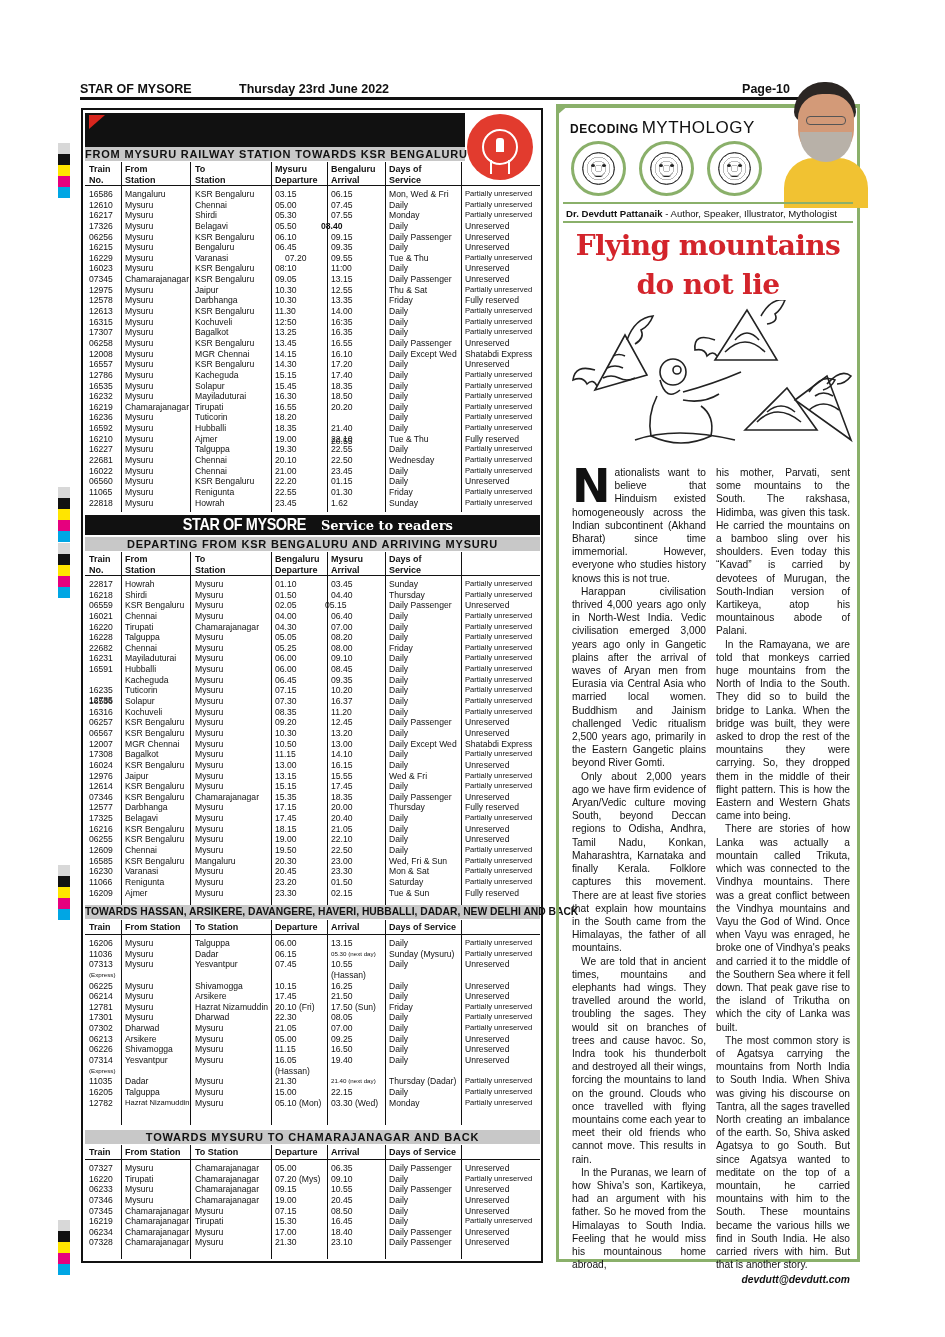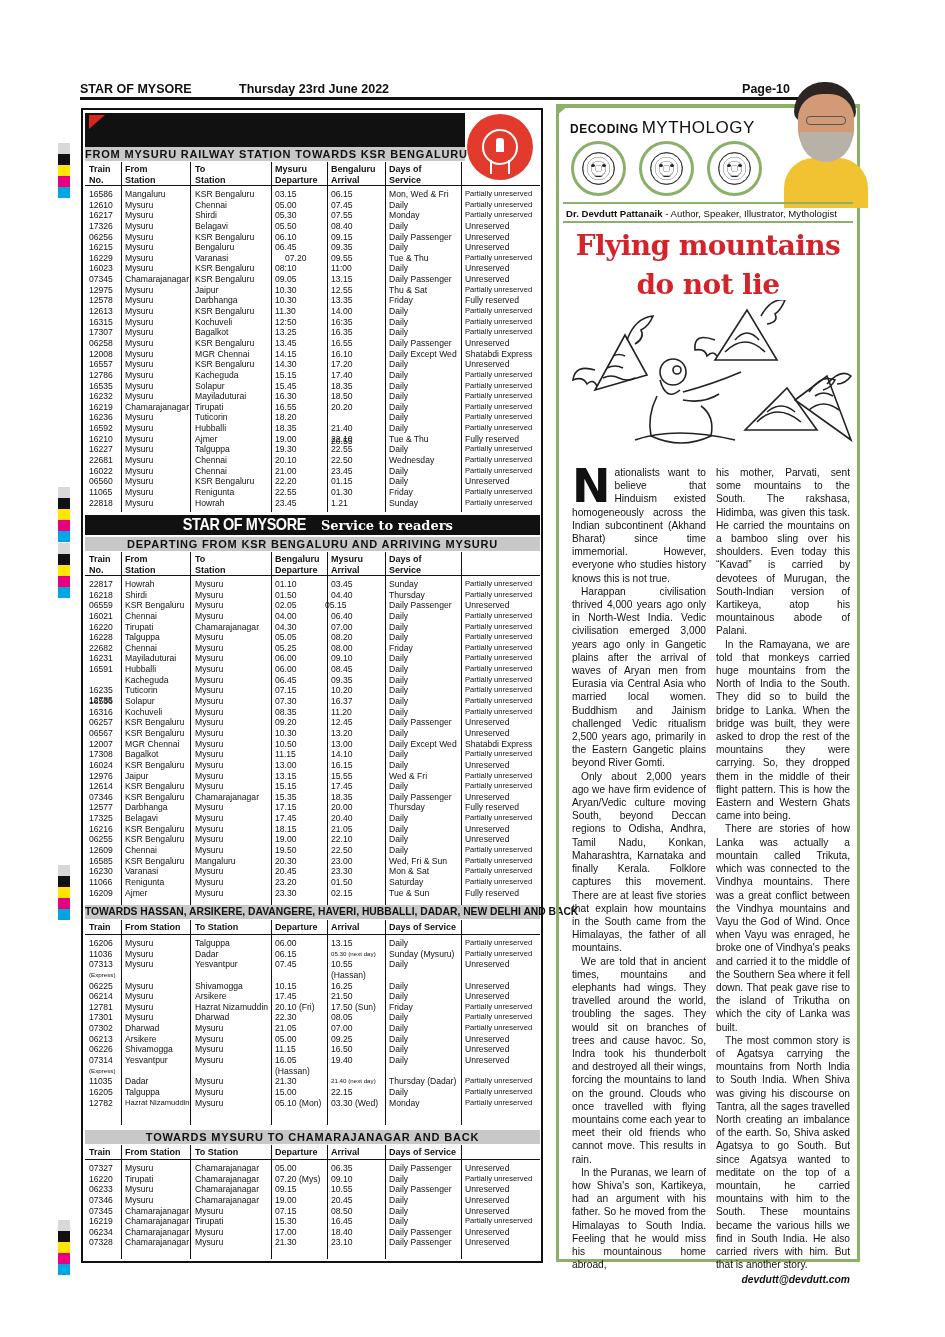--- a/index.html
+++ b/index.html
@@ -174,21 +174,21 @@
         <div class="cell" style="left: 190px;">05.30</div>
         <div class="cell" style="left: 246px;">07.55</div>
         <div class="cell" style="left: 304px;">Monday</div>
         <div class="cell sm" style="left: 380px;">Partially unreserved</div>
       </div>
       <div class="row">
         <div class="cell" style="left: 4px;">17326</div>
         <div class="cell" style="left: 40px;">Mysuru</div>
         <div class="cell" style="left: 110px;">Belagavi</div>
         <div class="cell" style="left: 190px;">05.50</div>
-        <div class="cell" style="left: 246px;">08.40</div>
+        <div class="cell" style="left: 236px; font-weight: bold;">08.40</div>
         <div class="cell" style="left: 304px;">Daily</div>
         <div class="cell" style="left: 380px;">Unreserved</div>
       </div>
       <div class="row">
         <div class="cell" style="left: 4px;">06256</div>
         <div class="cell" style="left: 40px;">Mysuru</div>
         <div class="cell" style="left: 110px;">KSR Bengaluru</div>
         <div class="cell" style="left: 190px;">06.10</div>
         <div class="cell" style="left: 246px;">09.15</div>
         <div class="cell" style="left: 304px;">Daily Passenger</div>
@@ -408,21 +408,21 @@
         <div class="cell" style="left: 190px;">22.55</div>
         <div class="cell" style="left: 246px;">01.30</div>
         <div class="cell" style="left: 304px;">Friday</div>
         <div class="cell sm" style="left: 380px;">Partially unreserved</div>
       </div>
       <div class="row">
         <div class="cell" style="left: 4px;">22818</div>
         <div class="cell" style="left: 40px;">Mysuru</div>
         <div class="cell" style="left: 110px;">Howrah</div>
         <div class="cell" style="left: 190px;">23.45</div>
-        <div class="cell" style="left: 246px;">1.21</div>
+        <div class="cell" style="left: 246px;">1.62</div>
         <div class="cell" style="left: 304px;">Sunday</div>
         <div class="cell sm" style="left: 380px;">Partially unreserved</div>
       </div>
     </div>
 
   <div class="star-banner">
     <span class="a">STAR OF MYSORE</span><span class="b">Service to readers</span>
   </div>
 
   <div class="sec-head" style="top:427px;width:455px">DEPARTING FROM KSR BENGALURU AND ARRIVING MYSURU</div>

